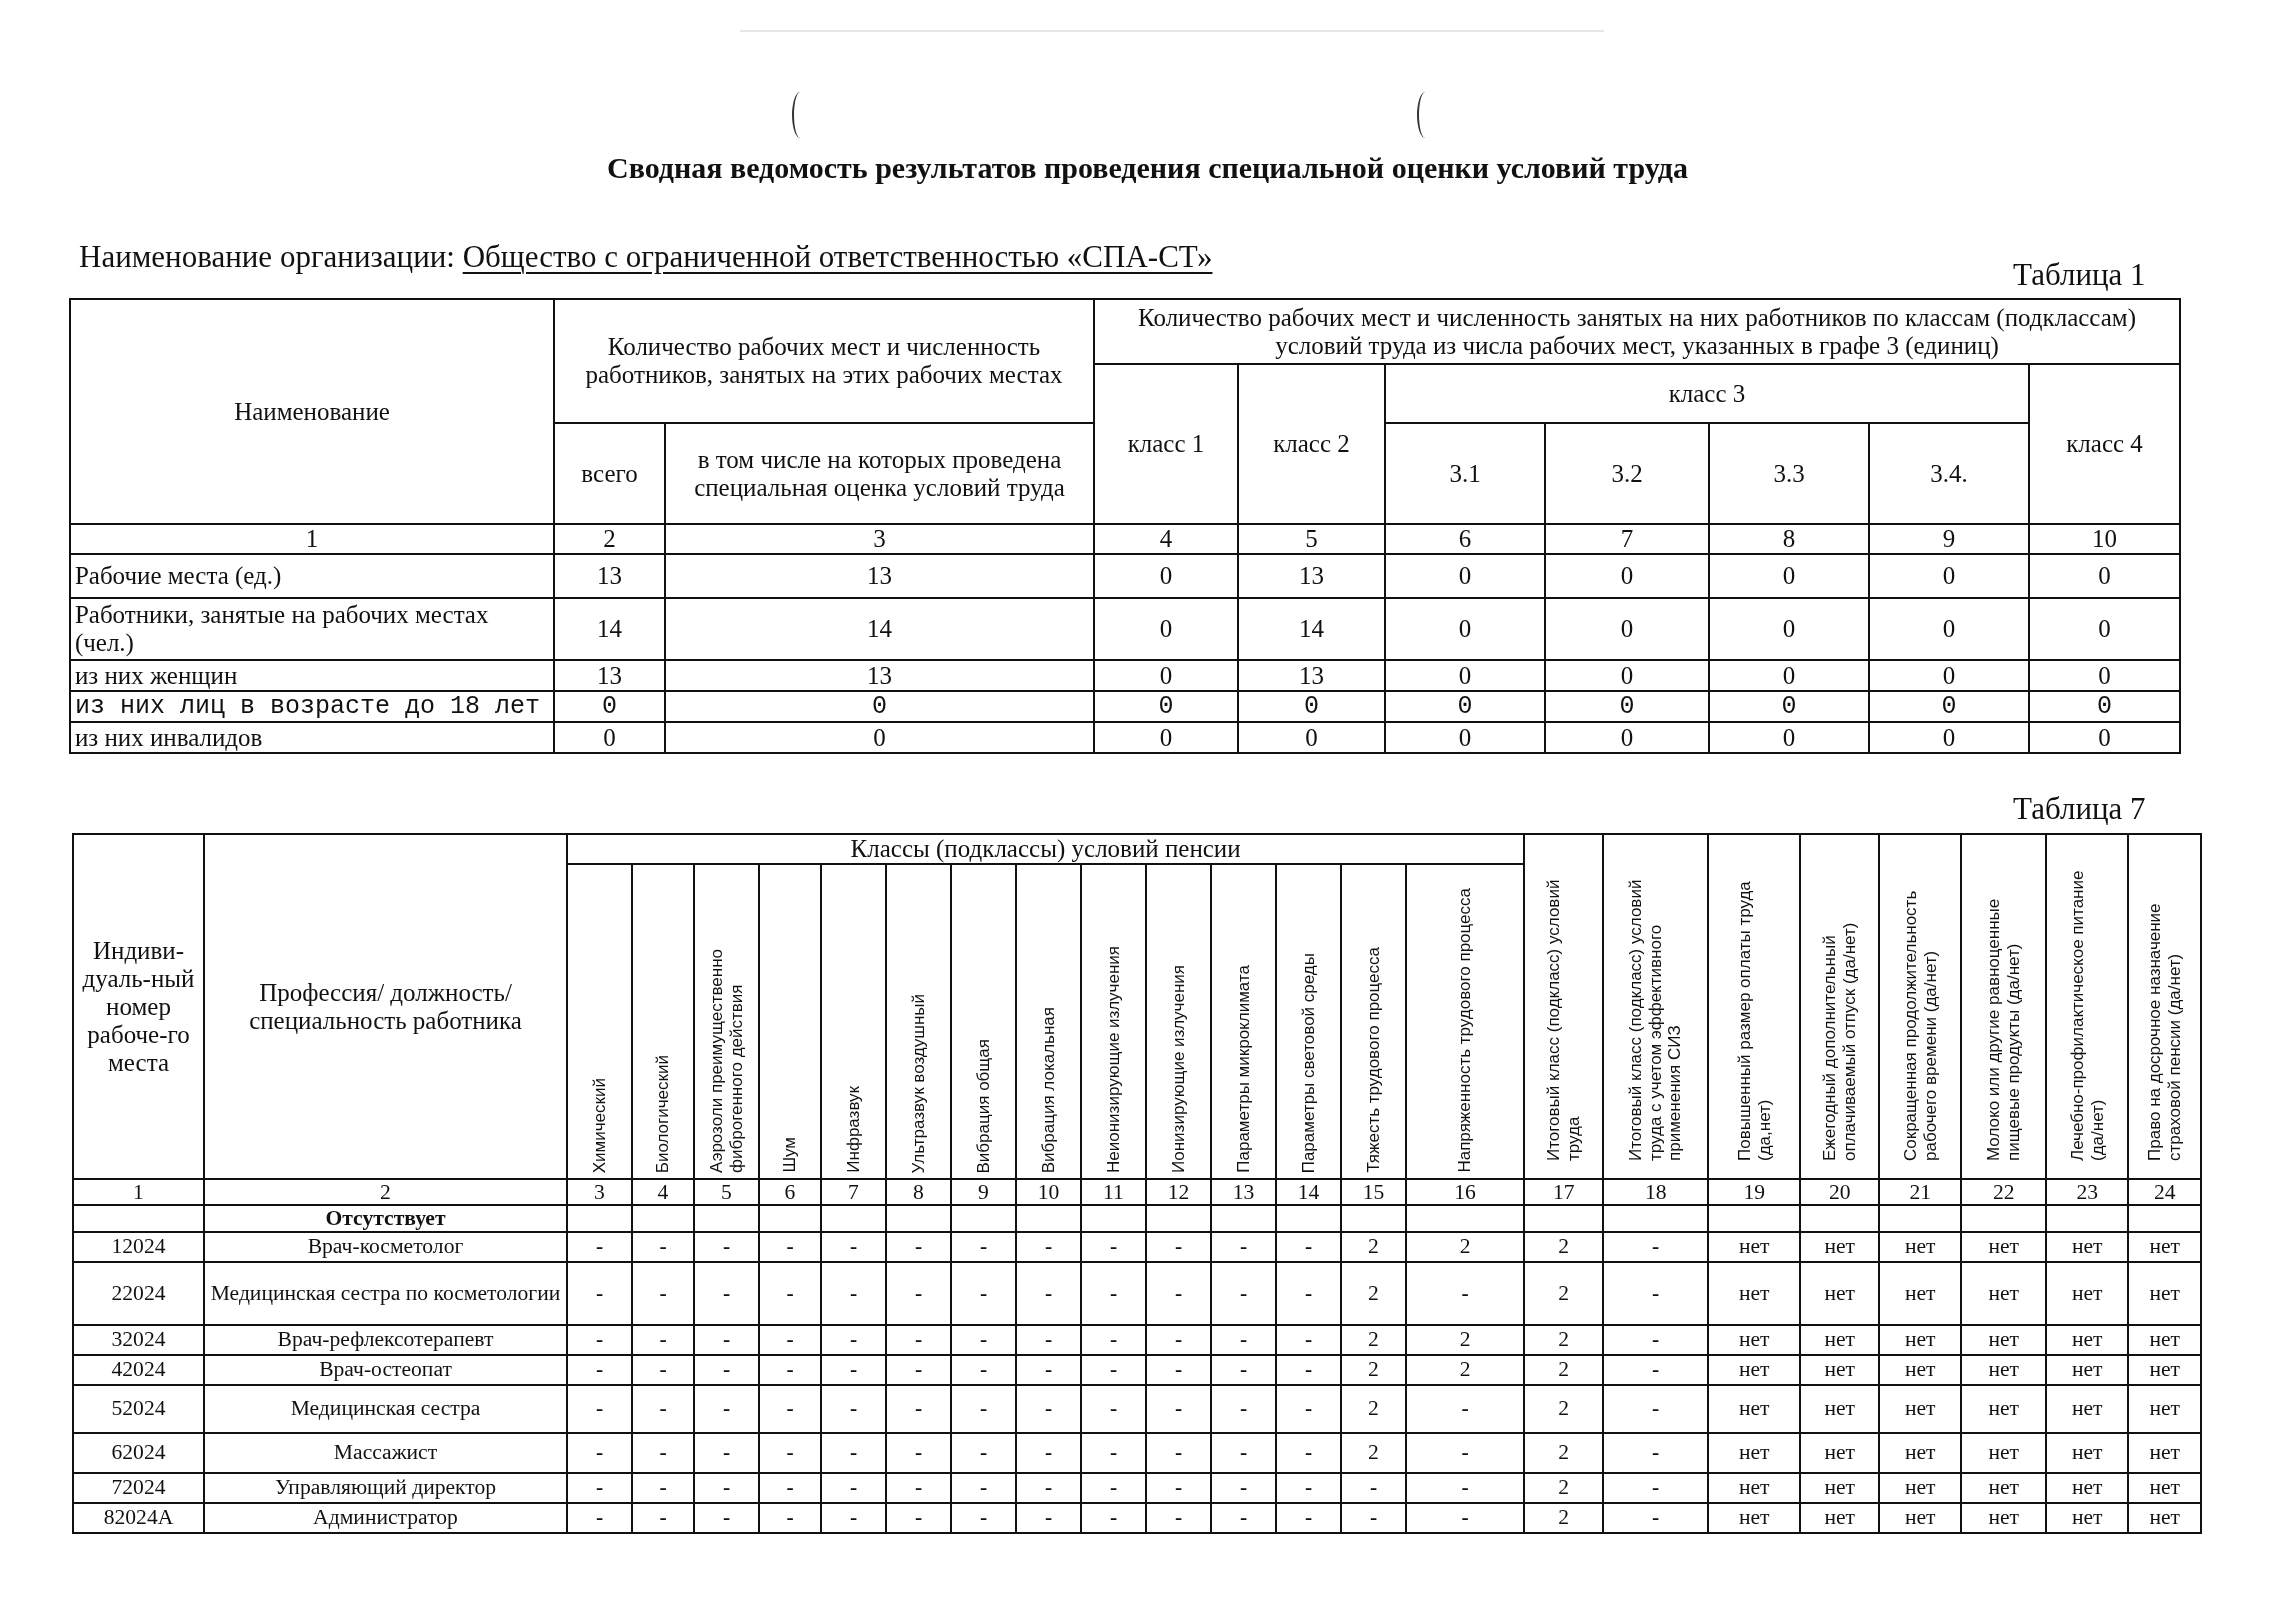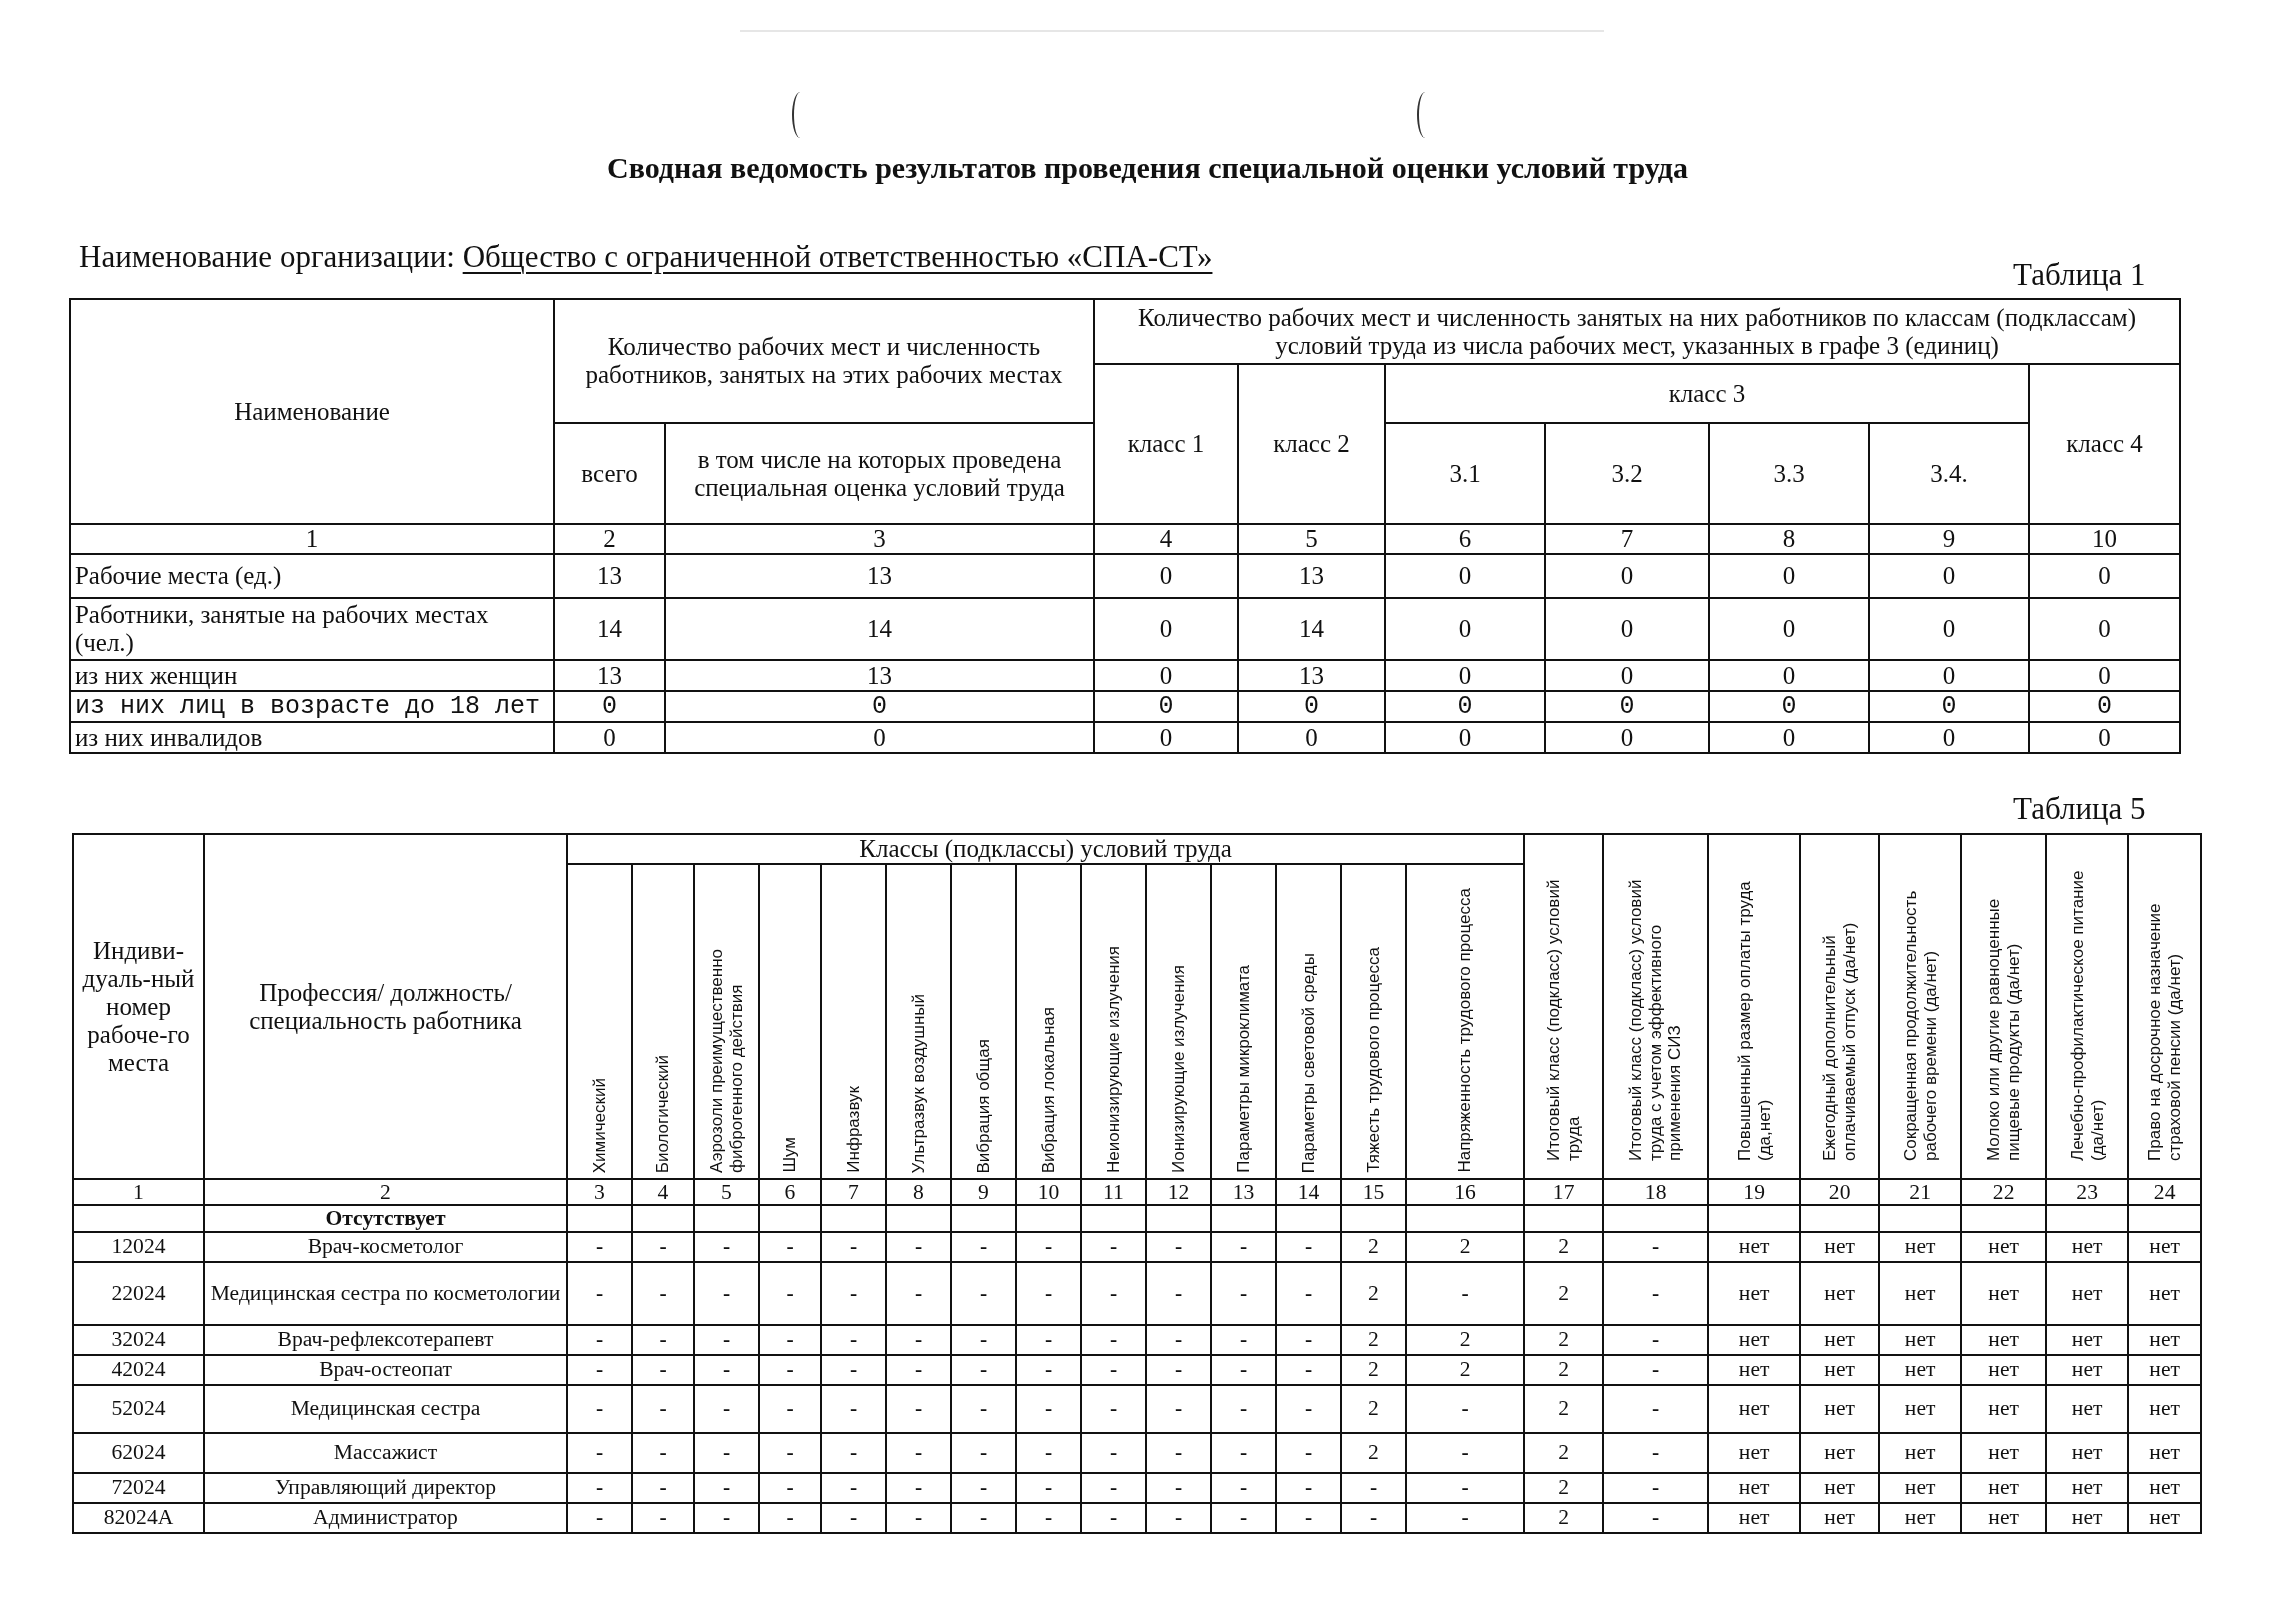--- a/index.html
+++ b/index.html
@@ -146,21 +146,21 @@
           <td>0</td>
           <td>0</td>
           <td>0</td>
           <td>0</td>
           <td>0</td>
           <td>0</td>
         </tr>
       </tbody>
   </table>
 
-  <div class="tbl-caption" style="left:2013px; top:791px;">Таблица 5</div>
+  <div class="tbl-caption" style="left:2013px; top:791px;">Таблица 7</div>
 
   <table id="t2">
     <colgroup id="t2-cols">
         <col style="width: 131px;">
         <col style="width: 363px;">
         <col style="width: 65px;">
         <col style="width: 62px;">
         <col style="width: 65px;">
         <col style="width: 62px;">
         <col style="width: 65px;">
@@ -179,21 +179,21 @@
         <col style="width: 79px;">
         <col style="width: 82px;">
         <col style="width: 85px;">
         <col style="width: 82px;">
         <col style="width: 73px;">
       </colgroup>
     <tbody>
         <tr style="height:29.5px">
       <td rowspan="2" class="t2head">Индиви-дуаль-ный номер рабоче-го места</td>
       <td rowspan="2" class="t2head">Профессия/ должность/ специальность работника</td>
-      <td colspan="14" class="t2head">Классы (подклассы) условий труда</td>
+      <td colspan="14" class="t2head">Классы (подклассы) условий пенсии</td>
       <td rowspan="2">
             <div class="vert">Итоговый класс (подкласс) условий труда</div>
           </td>
       <td rowspan="2">
             <div class="vert">Итоговый класс (подкласс) условий труда с учетом эффективного применения СИЗ</div>
           </td>
       <td rowspan="2">
             <div class="vert">Повышенный размер оплаты труда (да,нет)</div>
           </td>
       <td rowspan="2">

